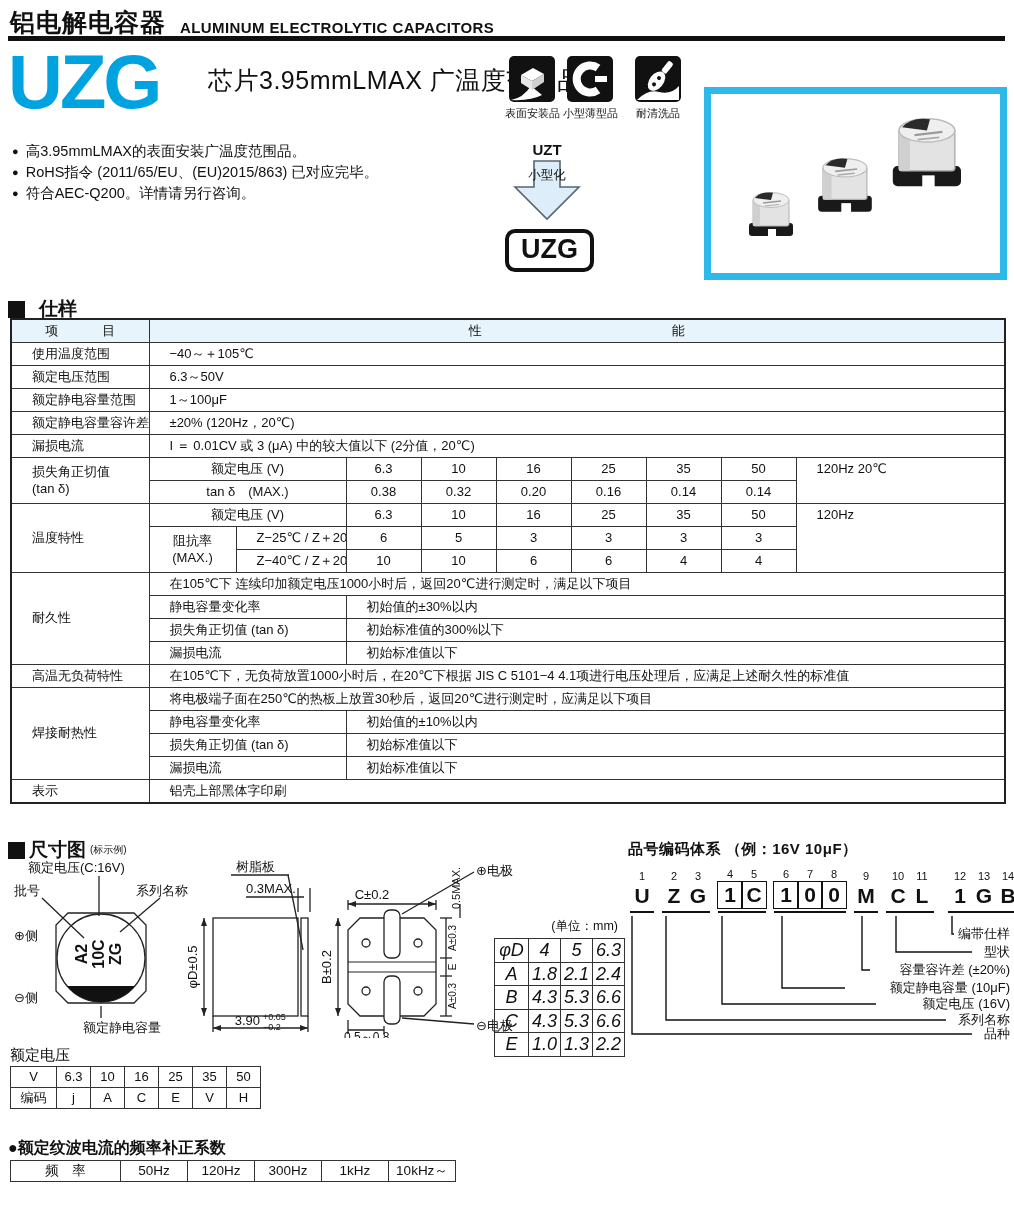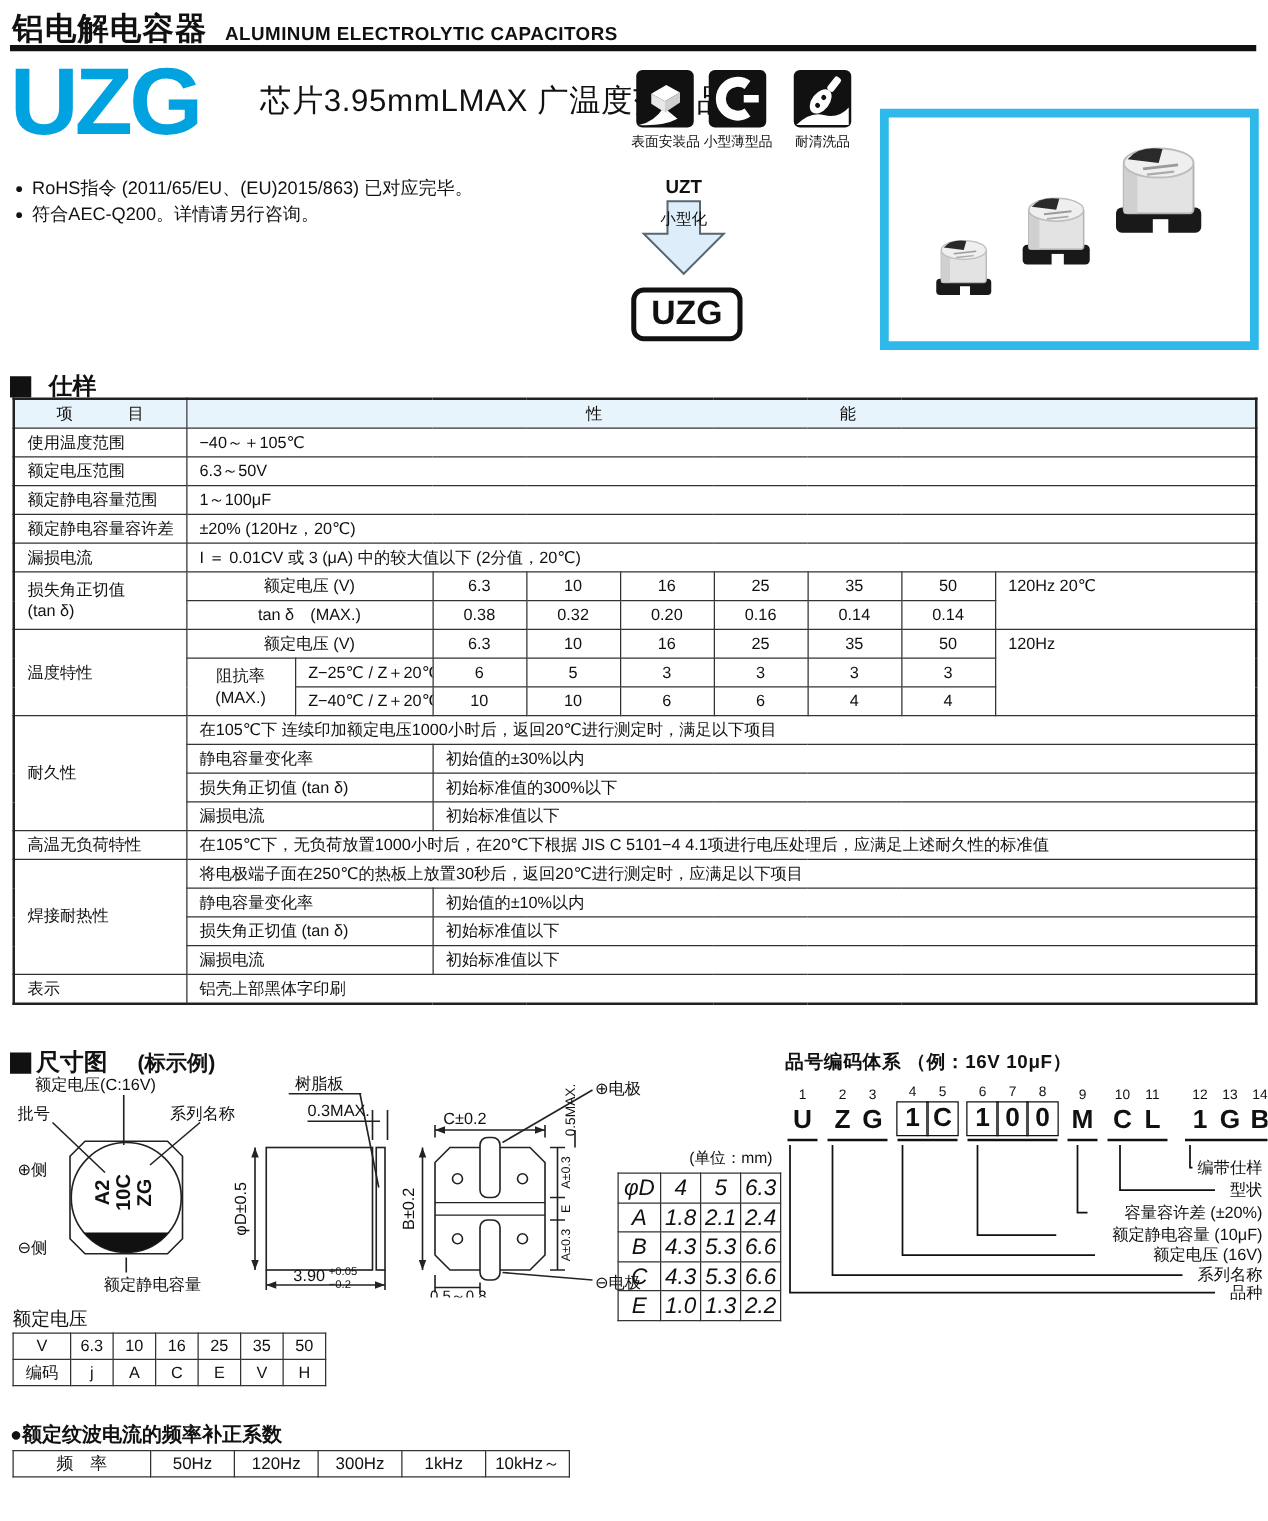--- a/index.html
+++ b/index.html
@@ -40,32 +40,32 @@
 
   
   .evo{left:505px;top:141px;width:84px;text-align:center;}
   .evo-from{font-size:15px;font-weight:bold;}
   .evo-to{display:inline-block;margin-top:3px;border:4px solid #111;border-radius:10px;
           padding:1px 12px 3px;font-size:27px;font-weight:bold;background:#fff;}
 
   
   .sec-head{display:flex;align-items:center;font-size:19px;font-weight:bold;}
   .sec-head .sq{width:17px;height:17px;background:#111;margin-right:4px;flex:0 0 auto;}
-  .sec-note{font-size:17px;font-weight:bold;margin-left:24px;}
+  .sec-note{font-size:10px;font-weight:normal;margin-left:4px;}
 
   
   table{border-collapse:collapse;table-layout:fixed;}
   td,th{border:1px solid #333;font-size:13px;padding:0 5px;line-height:1.25;
         font-weight:normal;vertical-align:middle;overflow:hidden;white-space:nowrap;}
 
   
   .spec{left:10px;top:318px;width:996px;border:2px solid #222;}
   .spec td{height:22px;}
   .spec .hdr td{background:#E8F4FB;}
-  .spec .lbl{text-align:left;padding-left:10px;}
+  .spec .lbl{text-align:left;padding-left:20px;}
   .spec .c{text-align:center;}
   .spec .cond{vertical-align:top;padding-top:3px;}
   .hsplit{display:flex;justify-content:center;}
   .hsplit.item{gap:44px;}
   .hsplit.perf{gap:190px;}
 
   
   .dimtbl{left:494px;top:938px;}
   .dimtbl td{height:17px;font-size:18px;text-align:center;padding:0 3px;font-style:italic;}
   .dim-unit{left:500px;top:918px;width:118px;text-align:right;font-size:12.5px;}
@@ -155,20 +155,21 @@
         <line x1="12" y1="14" x2="26" y2="12.5" stroke="#ababab" stroke-width="1.2"></line>
       </g>
     </defs>
     <use href="#cap" transform="translate(42,98)"></use>
     <use href="#cap" transform="translate(112,64) scale(1.22)"></use>
     <use href="#cap" transform="translate(188,24) scale(1.55)"></use>
   </svg>
 </div>
 
 <div class="abs features">
+  <div class="feat">高3.95mmLMAX的表面安装广温度范围品。</div>
   <div class="feat">RoHS指令 (2011/65/EU、(EU)2015/863) 已对应完毕。</div>
   <div class="feat">符合AEC-Q200。详情请另行咨询。</div>
 </div>
 
 <div class="abs evo">
   <div class="evo-from">UZT</div>
   <svg width="72" height="62" viewBox="0 0 72 62" style="margin-top:2px;">
     <polygon points="23,1 49,1 49,27 68,27 36,59 4,27 23,27" fill="#ddeefa" stroke="#55676f" stroke-width="1.6"></polygon>
     <text x="36" y="19" font-size="12.5" fill="#111" text-anchor="middle">小型化</text>
   </svg>

